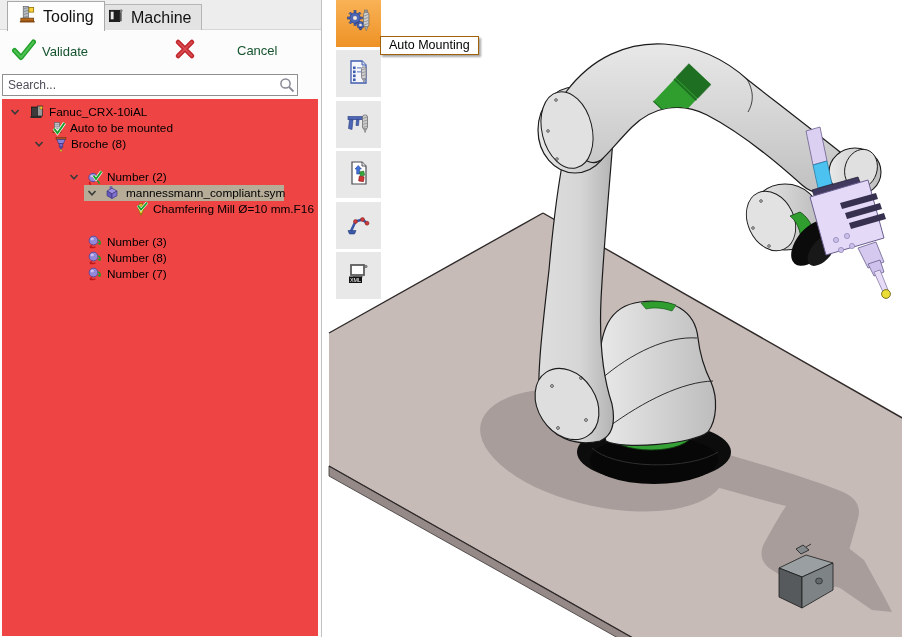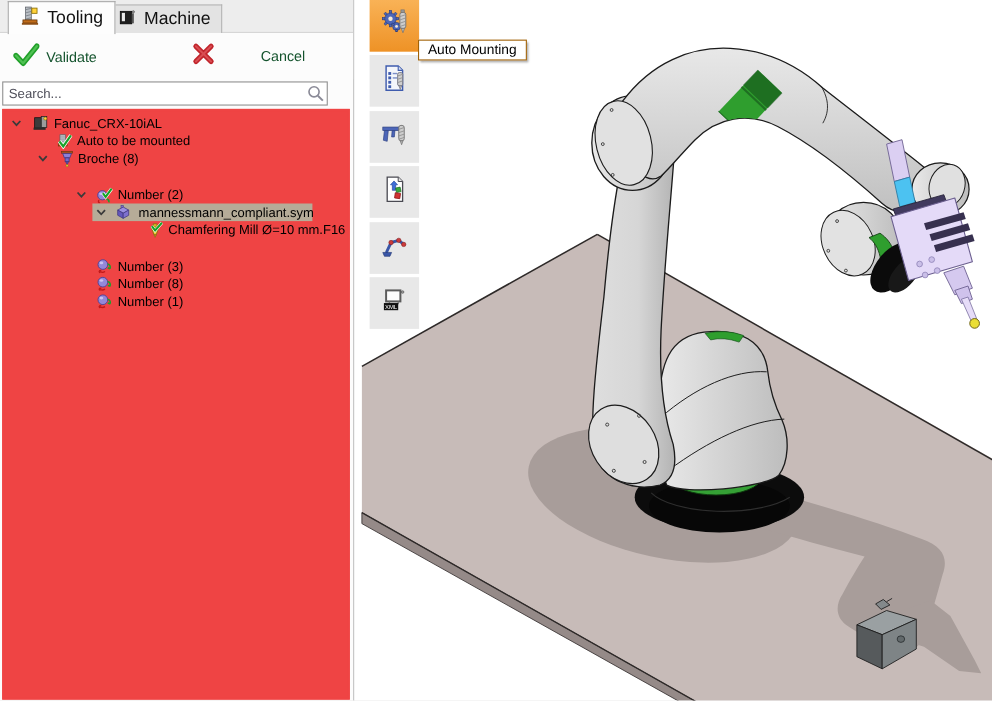--- a/index.html
+++ b/index.html
@@ -457,19 +457,19 @@
 
       <div class="trow" style="top:165px">
         <span class="ticon" style="left:83px">
           <svg width="16" height="16" viewBox="0 0 16 16">
             <circle cx="6.5" cy="6.5" r="4.4" fill="#9488d8" stroke="#4a3f96" stroke-width="0.8"></circle>
             <ellipse cx="5.2" cy="5" rx="1.7" ry="1.2" fill="#c9c2ef"></ellipse>
             <path d="M10.8 6 q3.3 1 2.1 4.4 M12.9 10.4 l-1.9 -1 M12.9 10.4 l.4 -2.1" stroke="#1aa12b" stroke-width="1.4" fill="none"></path>
             <path d="M8.5 12.8 q-3 1.9 -5.4 -.6 M3.1 12.2 l2 -.2 M3.1 12.2 l.6 1.9" stroke="#c01818" stroke-width="1.3" fill="none"></path>
           </svg>
           </span>
-        <span class="lbl" style="left:103px">Number (1)</span>
+        <span class="lbl" style="left:103px">Number (7)</span>
       </div>
 
     </div>
   </div>
 
 </div>
 
 </body></html>

